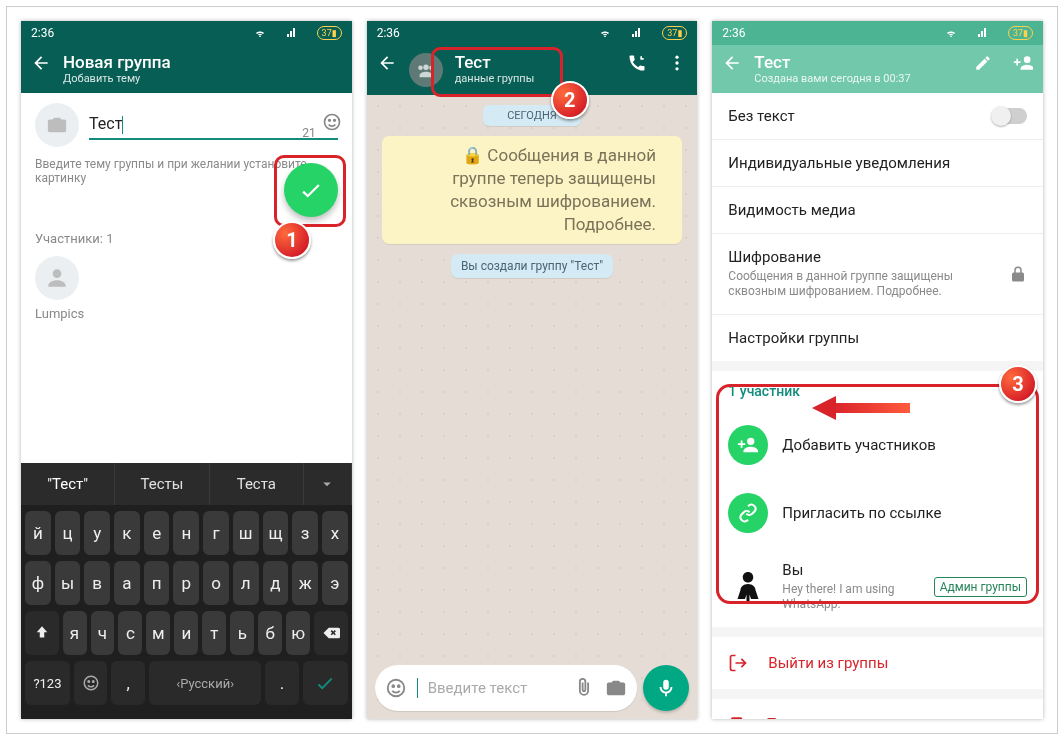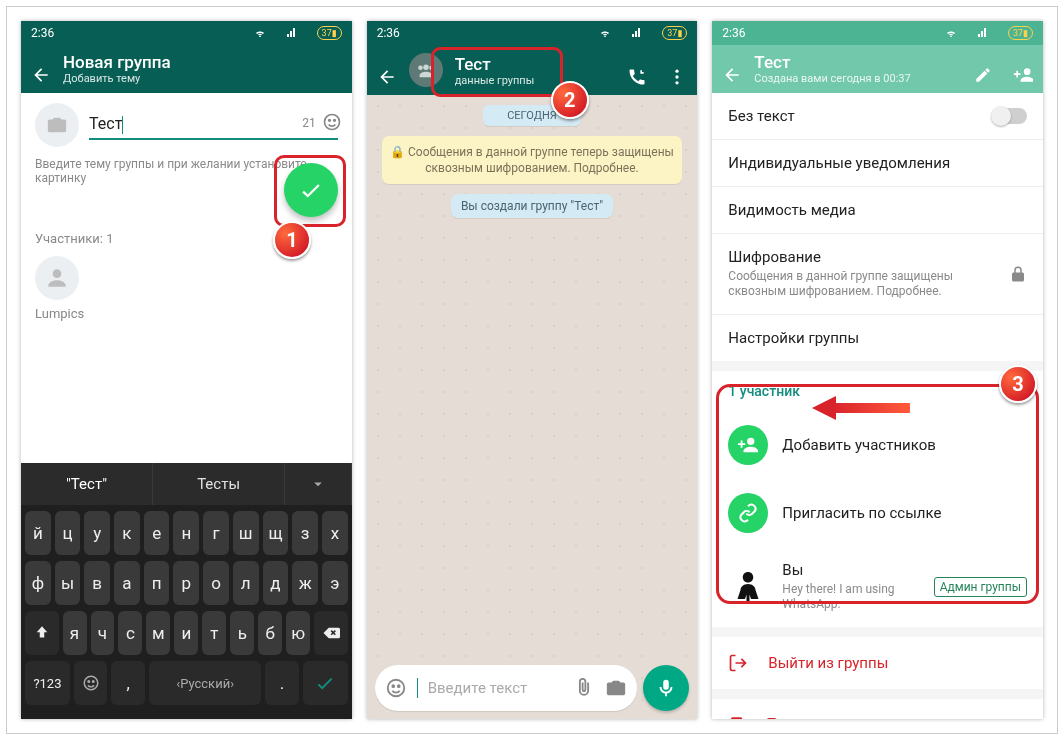--- a/index.html
+++ b/index.html
@@ -8,36 +8,36 @@
   .phone { flex: 1; background: #a21caf; box-shadow: 0 0 4px rgba(0,0,0,.3); display: flex; flex-direction: column; overflow: hidden; position: relative; }
 
   
   .status { height: 24px; display: flex; align-items: center; justify-content: space-between; padding: 0 10px; font-size: 12px; color: #fff; }
   .status .right { display: flex; align-items: center; gap: 19px; }
   .pill { border: 1px solid #fff; border-radius: 7px; padding: 0 4px; font-size: 9px; line-height: 12px; color:#ffd24d; border-color:#ffd24d;}
   .phone1 .status, .phone2 .status { background: #075E54; }
   .phone3 .status { background: #4db493; }
 
   
-  .toolbar { display: flex; align-items: flex-end; padding: 8px 10px; color: #fff; gap: 12px; }
+  .toolbar { display: flex; align-items: flex-start; padding: 8px 10px; color: #fff; gap: 12px; }
   .phone1 .toolbar, .phone2 .toolbar { background: #075E54; }
   .phone3 .toolbar { background: #72c8ab; }
   .tbtitle { font-size: 17px; font-weight: 500; line-height: 1.1; }
   .tbsub { font-size: 11px; opacity: .85; }
   .tbright { margin-left: auto; display: flex; gap: 20px; align-items:center;}
   .iconw { width: 20px; height: 20px; display:inline-flex; align-items:center; justify-content:center;}
   .avatar-circle { width: 34px; height: 34px; border-radius: 50%; background: #5f7a76; display:flex; align-items:center; justify-content:center; color:#cdd7d5;}
 
   
   .p1body { flex:1; background:#fff; padding: 10px 14px; position:relative; }
   .camcircle { width:44px; height:44px; border-radius:50%; background:#eceff1; display:flex; align-items:center; justify-content:center; color:#bdbdbd;}
   .row1 { display:flex; align-items:center; gap:10px;}
   .subjectwrap { flex:1; position:relative;}
   .subjectinput { width:100%; border:none; border-bottom:2px solid #128C7E; font-size:16px; padding:4px 40px 4px 0; outline:none; color:#222;}
-  .counter { position:absolute; right:22px; top:6px; font-size:12px; color:#888;}
+  .counter { position:absolute; right:22px; top:16px; font-size:12px; color:#888;}
   .emojiicon { position:absolute; right:-4px; top:2px; color:#888;}
   .hint { margin-top:10px; font-size:12px; color:#8a8a8a;}
   .fab { position:absolute; right:14px; top:70px; width:54px; height:54px; border-radius:50%; background:#25D366; display:flex; align-items:center; justify-content:center; color:#fff; box-shadow:0 4px 6px rgba(0,0,0,.25);}
   .fabframe { position:absolute; right:6px; top:62px; width:72px; height:72px; border:3px solid #d9232a; border-radius:10px;}
   .partsec { margin-top:46px;}
   .partlabel { font-size:13px; color:#8a8a8a;}
   .partavatar { width:44px; height:44px; border-radius:50%; background:#eceff1; color:#bdbdbd; display:flex; align-items:center; justify-content:center; margin-top:10px;}
   .partname { font-size:13px; color:#888; margin-top:6px;}
   
   .sugg { background:#2b2b2b; color:#e0e0e0; display:flex; height:42px; align-items:stretch;}
@@ -58,21 +58,21 @@
   .kbrow.r4 .emoji { flex:0.9;}
   .kbrow.r4 .comma { flex:0.9;}
   .kbrow.r4 .period { flex:0.9;}
   .kbrow.r4 .enter { flex:1.2; color:#128C7E;}
   .caret { display:inline-block; width:1px; height:18px; background:#128C7E; vertical-align:middle; animation: blink 1s infinite;}
   @keyframes blink { 50% { opacity:0;}}
 
   
   .chatarea { flex:1; background:#e5ddd5; background-image: radial-gradient(#d9d1c7 1px, transparent 1px); background-size: 22px 22px; padding:10px; position:relative; display:flex; flex-direction:column; align-items:center; gap:10px;}
   .chip { background:#d4eaf4; color:#4a6572; font-size:11px; padding:4px 24px; border-radius:6px; box-shadow:0 1px 0 rgba(0,0,0,.08);}
-  .encbox { background:#fdf4c5; color:#7a7259; font-size:12px; padding:8px 3px; border-radius:7px; text-align:center; max-width:300px; line-height:1.35; box-shadow:0 1px 0 rgba(0,0,0,.08);}
+  .encbox { background:#fdf4c5; color:#7a7259; font-size:17px; padding:8px 26px; border-radius:7px; text-align:right; max-width:300px; line-height:1.35; box-shadow:0 1px 0 rgba(0,0,0,.08);}
   .sysmsg { background:#d4eaf4; color:#4a6572; font-size:12px; padding:5px 10px; border-radius:7px; box-shadow:0 1px 0 rgba(0,0,0,.08);}
   .inputbar { position:absolute; bottom:8px; left:8px; right:8px; display:flex; gap:6px; align-items:center;}
   .composer { flex:1; background:#fff; border-radius:24px; height:46px; display:flex; align-items:center; padding:0 10px; gap:10px; color:#888; box-shadow:0 1px 1px rgba(0,0,0,.1);}
   .composer .ph { flex:1; font-size:15px; color:#aaa;}
   .micbtn { width:46px; height:46px; border-radius:50%; background:#00a884; display:flex; align-items:center; justify-content:center; color:#fff; box-shadow:0 2px 3px rgba(0,0,0,.2);}
 
   
   .p3body { flex:1; background:#f5f5f5; overflow-y:auto; font-size:15px; color:#222;}
   .card { background:#fff; margin-bottom:10px;}
   .setrow { padding:14px 16px; display:flex; align-items:center;}
@@ -157,20 +157,21 @@
             <svg width="26" height="26" viewBox="0 0 24 24" fill="currentColor">
               <path d="M12 12a4 4 0 100-8 4 4 0 000 8zm0 2c-3 0-8 1.5-8 5v1h16v-1c0-3.5-5-5-8-5z"></path>
             </svg>
           </div>
       <div class="partname">Lumpics</div>
     </div>
   </div>
   <div class="sugg">
     <div>"Тест"</div>
     <div>Тесты</div>
+    <div>Теста</div>
     <div style="flex:0.5">
           <svg viewBox="0 0 24 24" fill="#aaa">
             <path d="M7 10l5 5 5-5z"></path>
           </svg>
         </div>
   </div>
   <div class="kb">
     <div class="kbrow r1" id="kb-r1">
           <div class="key">й</div>
           <div class="key">ц</div>

